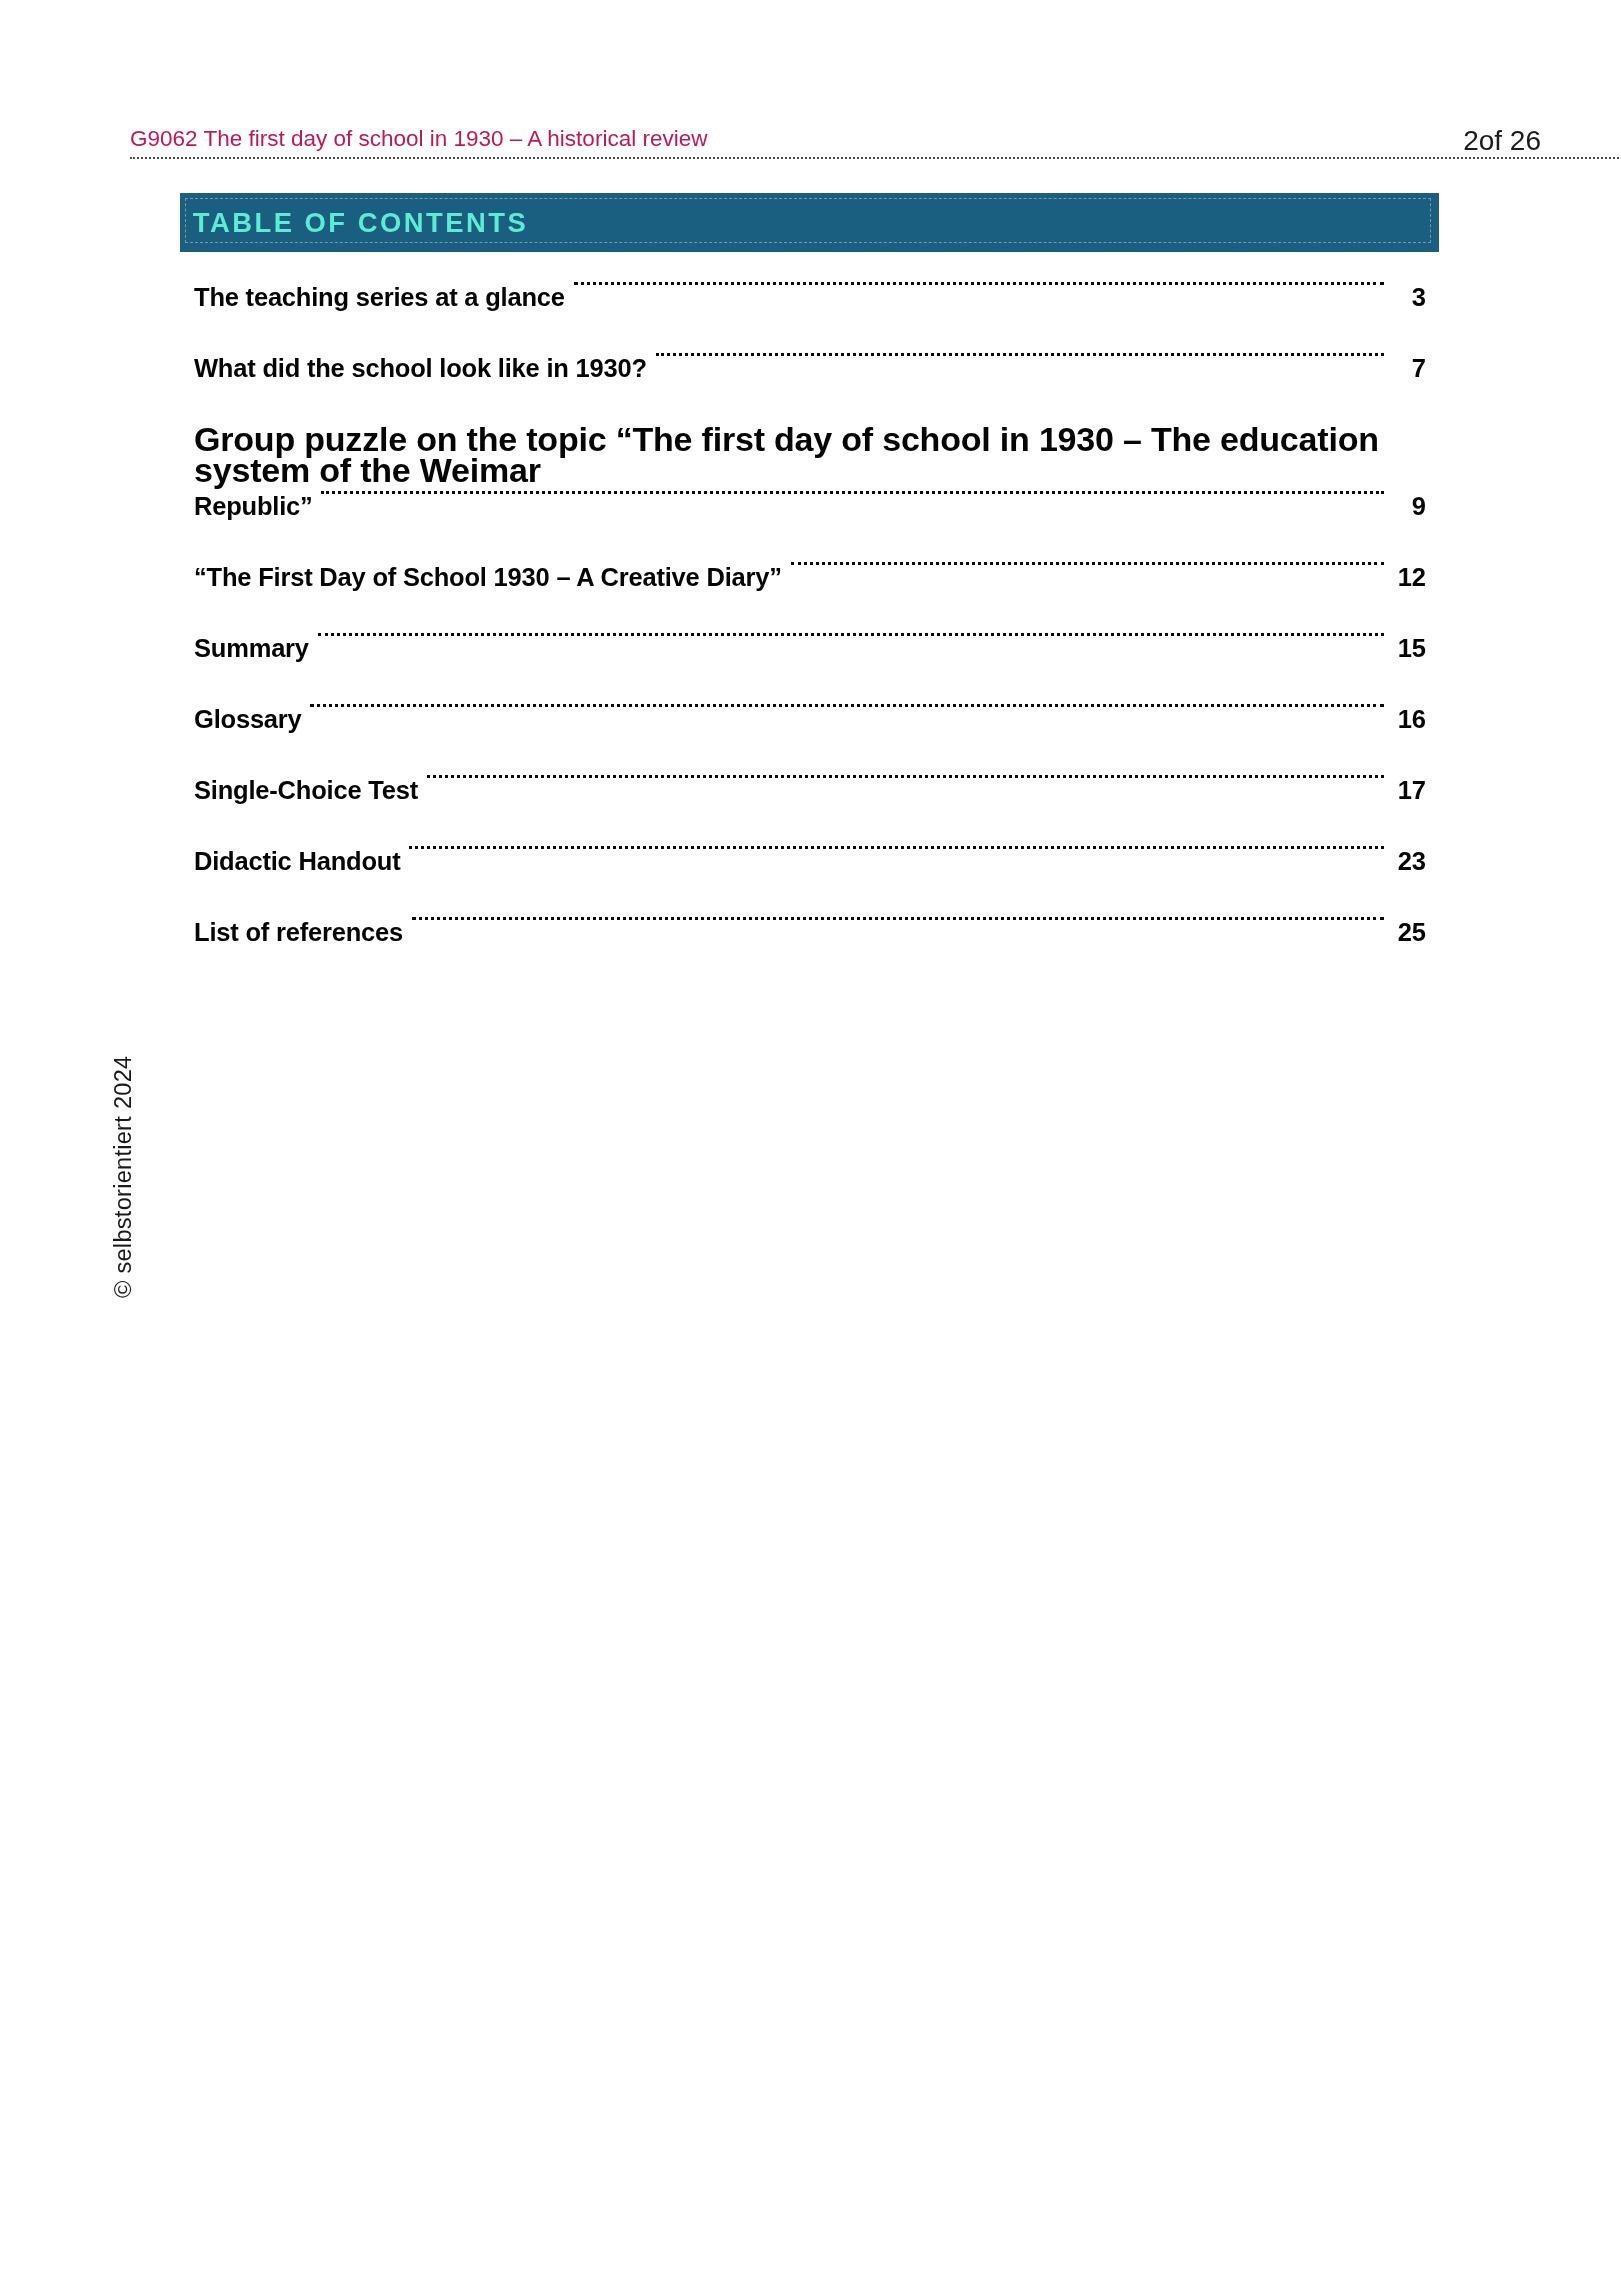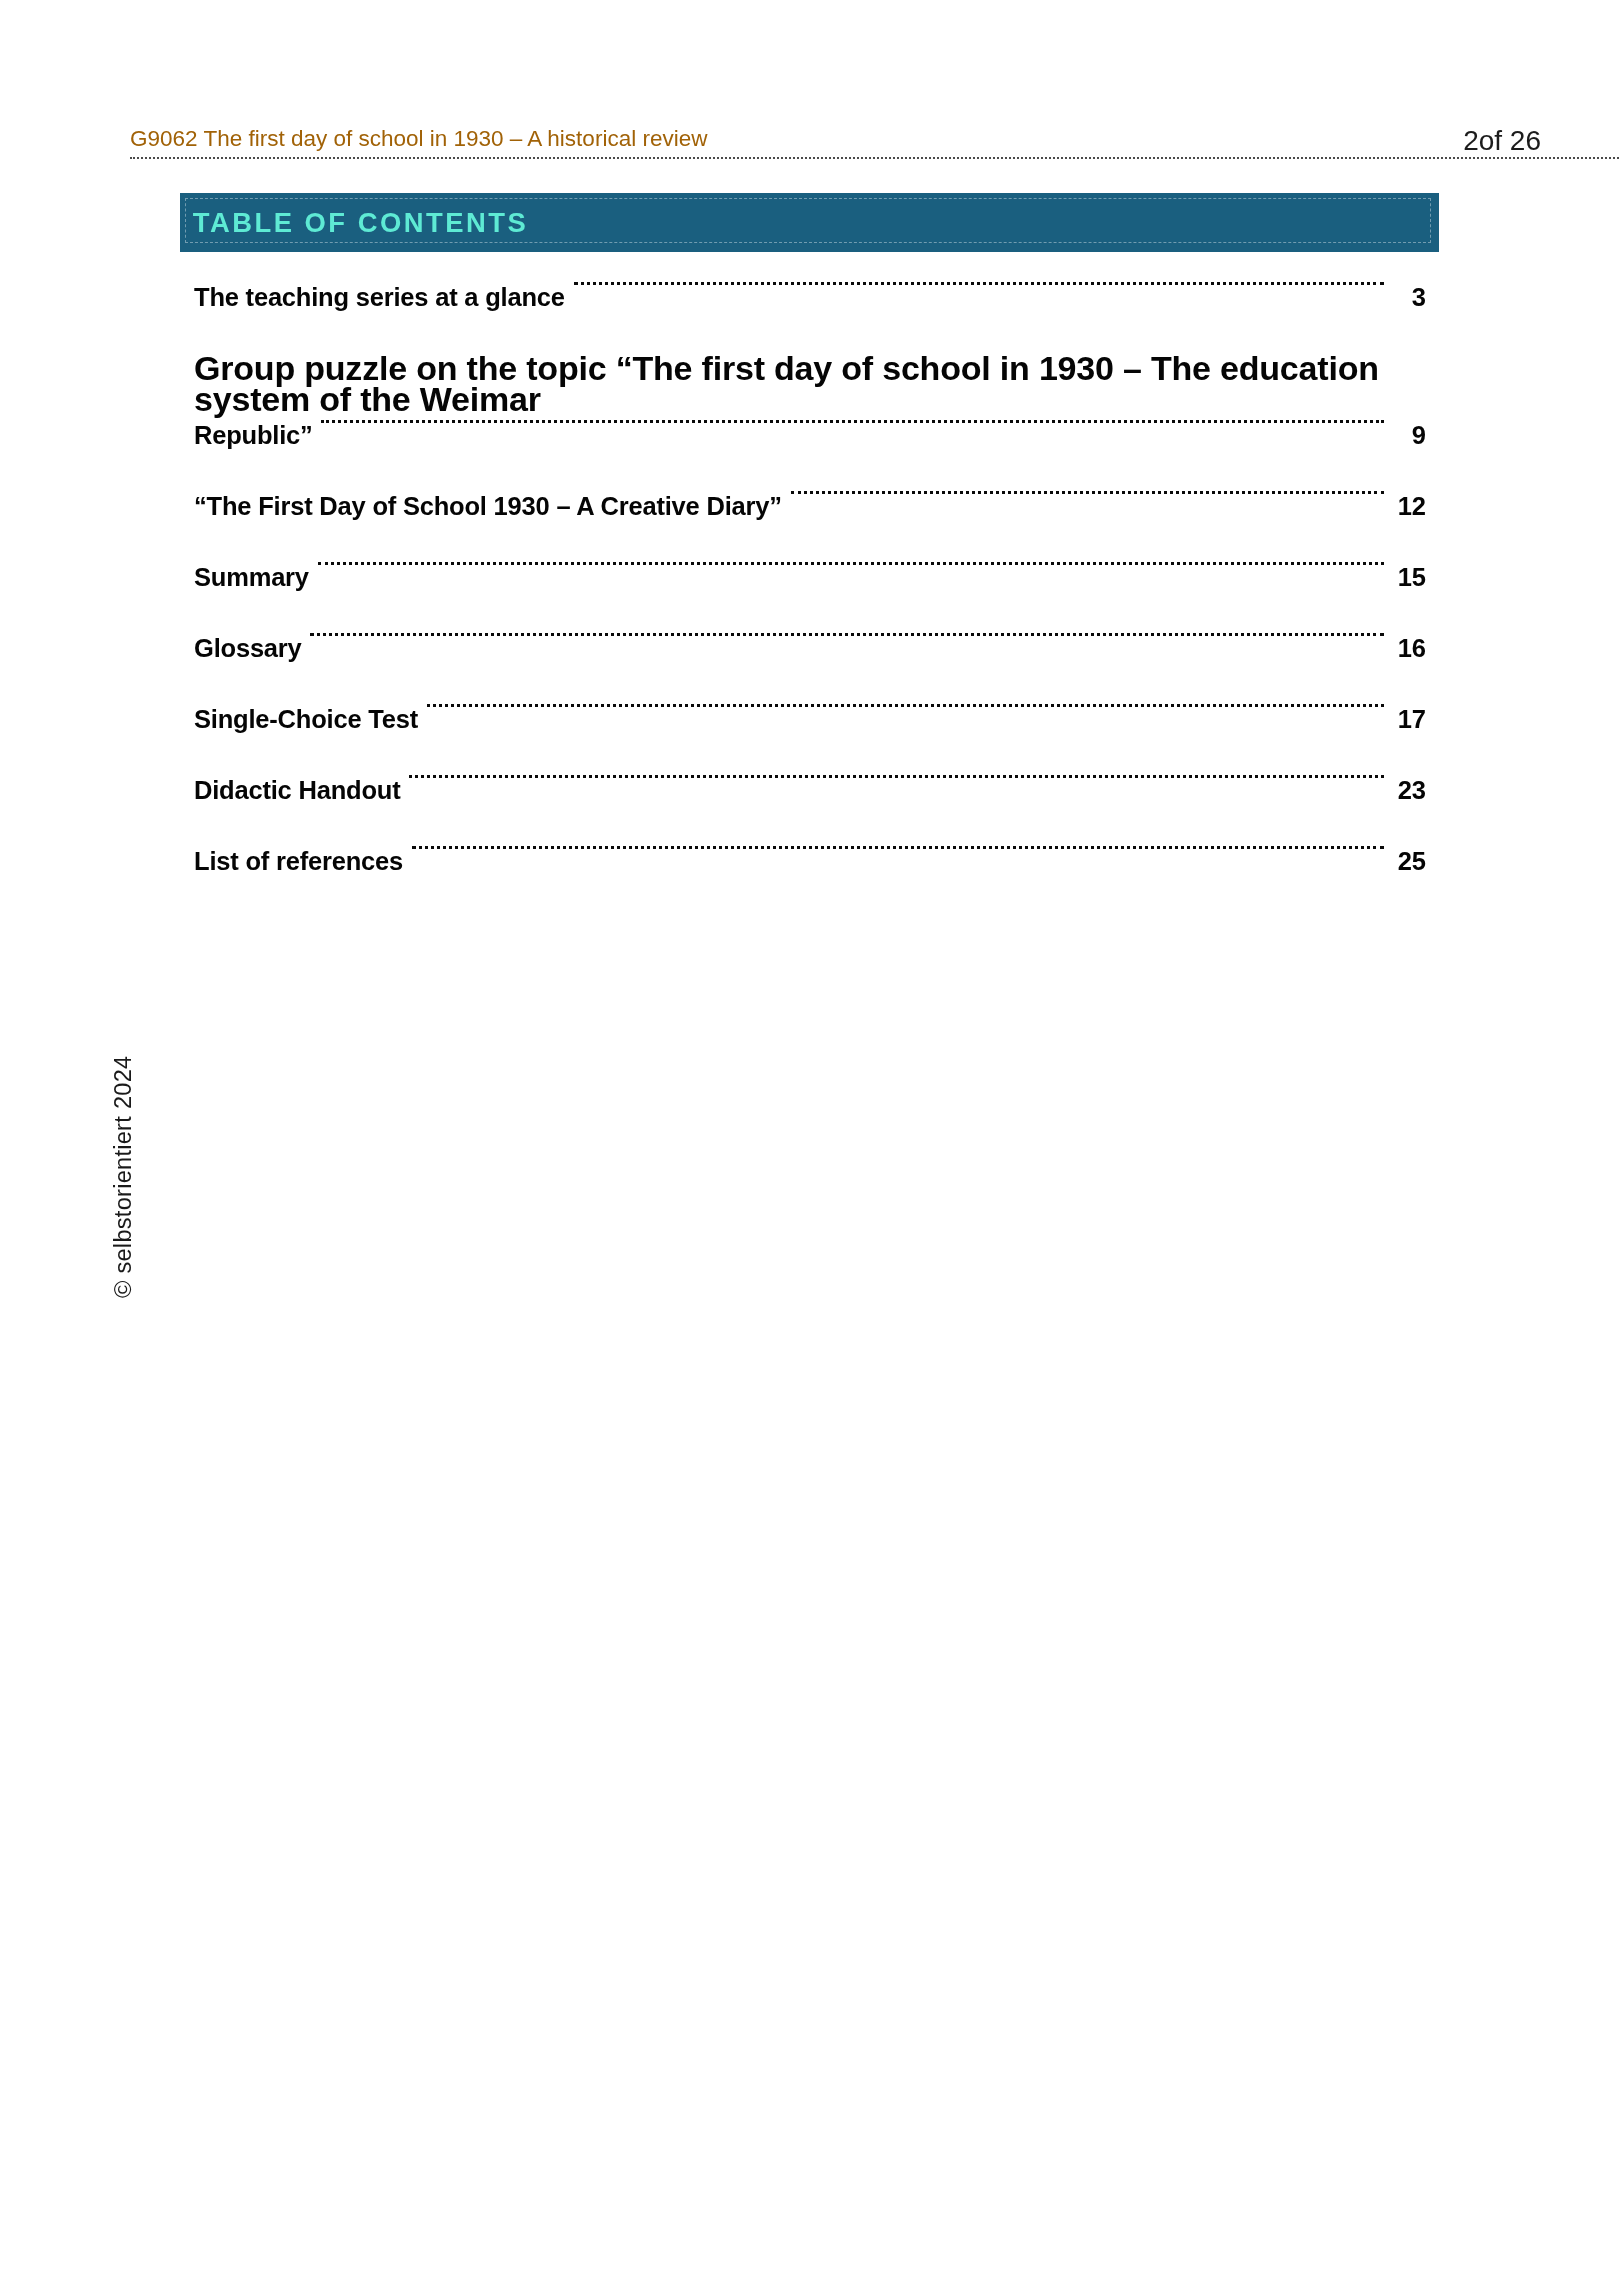--- a/index.html
+++ b/index.html
@@ -11,21 +11,21 @@
     font-family: "Liberation Sans", "DejaVu Sans", sans-serif;
     color: #111;
     overflow: hidden;
   }
 
   
   .header-left {
     position: absolute;
     left: 130px; top: 126px;
     font-size: 22.5px;
-    color: #a16207;
+    color: #be185d;
     white-space: nowrap;
   }
   .header-right {
     position: absolute;
     right: 80px; top: 125px;
     font-size: 28px;
     color: #1c1c1c;
     white-space: nowrap;
   }
   .header-rule {
@@ -131,20 +131,27 @@
 
   <div class="toc" id="toc">
       <div class="toc-entry">
         <div class="toc-row">
           <span class="toc-title">The teaching series at a glance</span>
           <span class="toc-leader"></span>
           <span class="toc-page">3</span>
         </div>
       </div>
       <div class="toc-entry">
+        <div class="toc-row">
+          <span class="toc-title">What did the school look like in 1930?</span>
+          <span class="toc-leader"></span>
+          <span class="toc-page">7</span>
+        </div>
+      </div>
+      <div class="toc-entry">
         <div class="toc-line-full">Group puzzle on the topic “The first day of school in 1930 – The education system of the Weimar</div>
         <div class="toc-row">
           <span class="toc-title">Republic”</span>
           <span class="toc-leader"></span>
           <span class="toc-page">9</span>
         </div>
       </div>
       <div class="toc-entry">
         <div class="toc-row">
           <span class="toc-title">“The First Day of School 1930 – A Creative Diary”</span>

